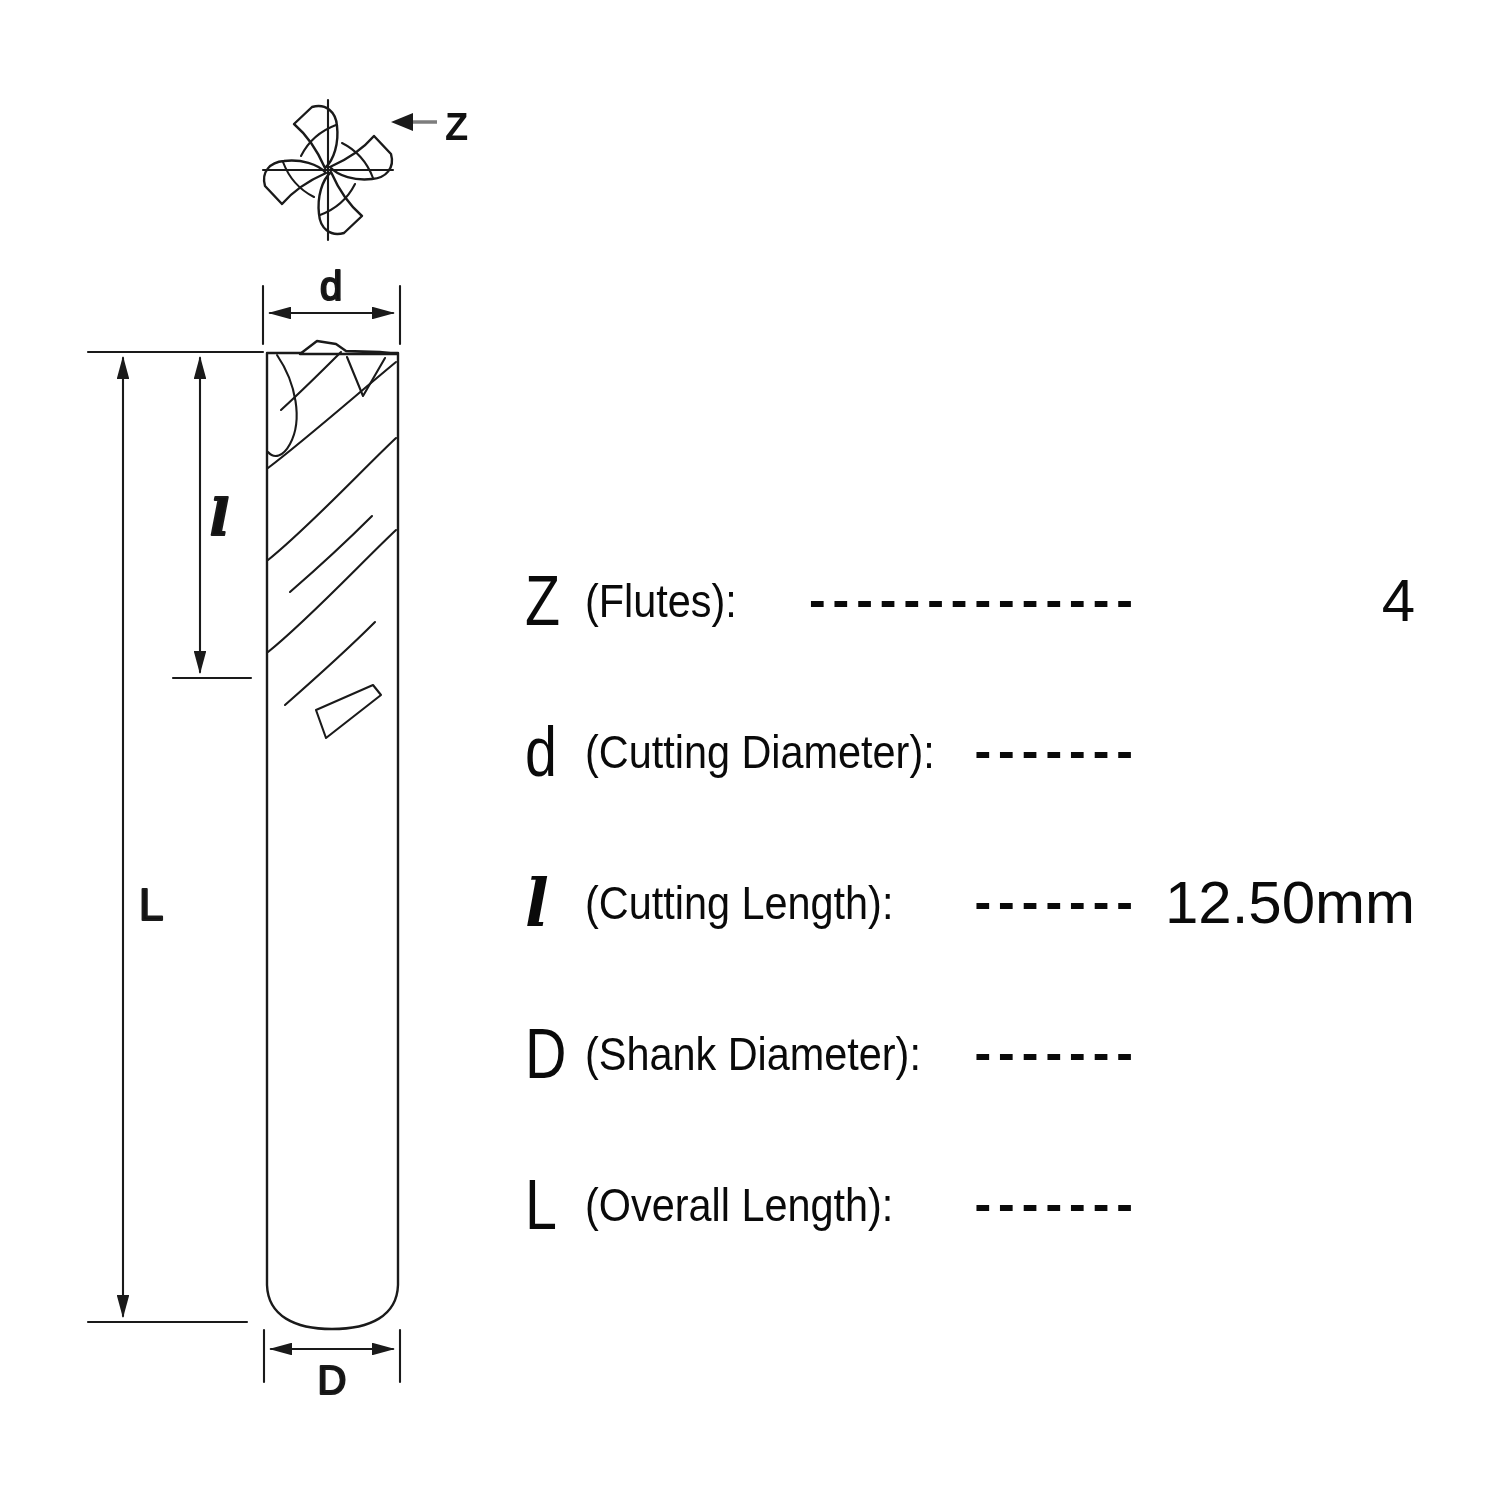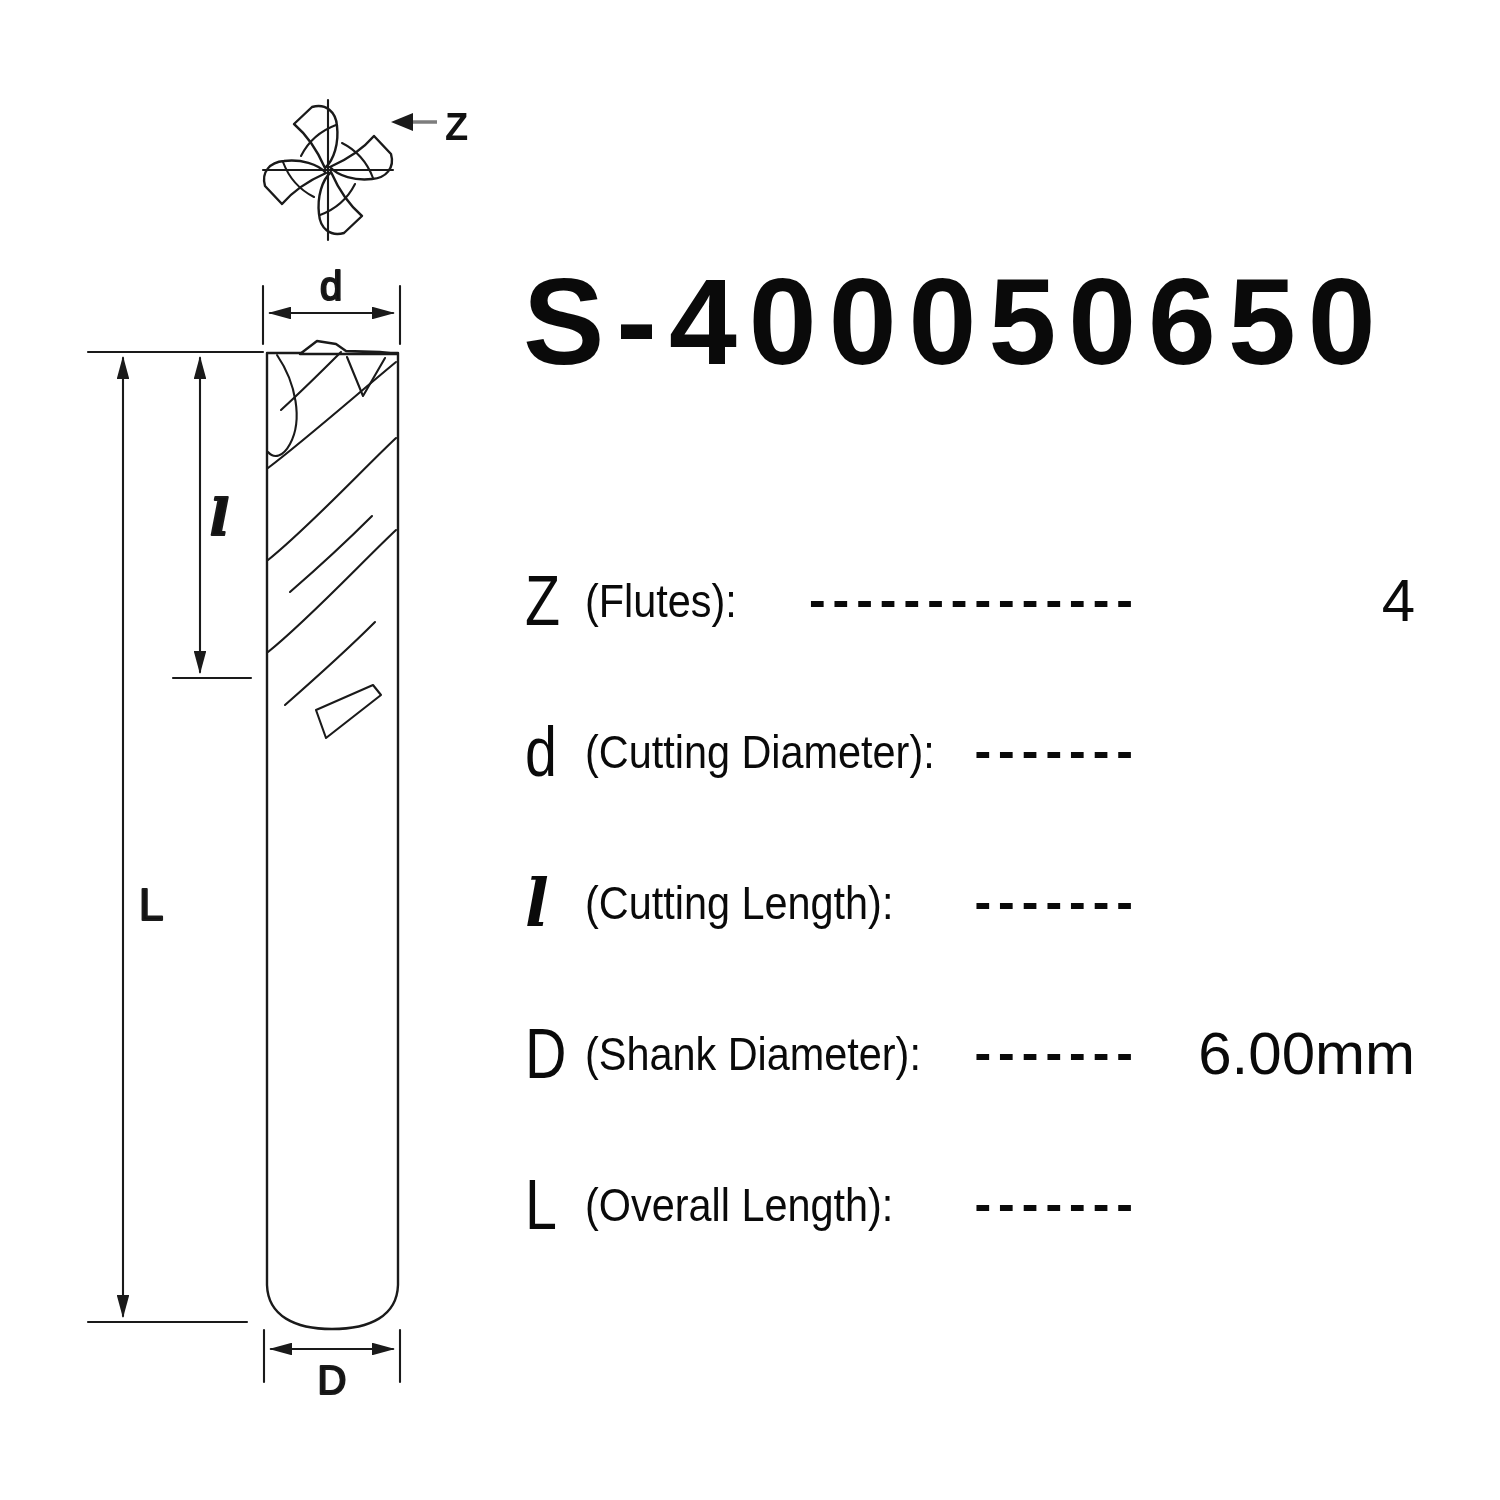--- a/index.html
+++ b/index.html
@@ -113,48 +113,47 @@
     </g>
 
     <g class="ink thin">
       <path d="M264,1330 V1382 M400,1330 V1382"></path>
       <line x1="271" y1="1349" x2="393" y2="1349" marker-start="url(#ah)" marker-end="url(#ah)"></line>
       <text x="332" y="1394" font-size="40" text-anchor="middle">D</text>
     </g>
   </svg>
 
   <div class="content">
-    <h1 class="title">S-400050650</h1>
 
     <div class="specs">
 
       <div class="row">
         <span class="sym">Z</span>
         <span class="lbl">(Flutes):</span>
         <span class="dash">--------------</span>
         <span class="val">4</span>
       </div>
 
       <div class="row">
         <span class="sym">d</span>
         <span class="lbl">(Cutting Diameter):</span>
         <span class="dash">-------</span>
       </div>
 
       <div class="row">
         <span class="sym sym-script">l</span>
         <span class="lbl">(Cutting Length):</span>
         <span class="dash">-------</span>
+        <span class="val">12.50mm</span>
       </div>
 
       <div class="row">
         <span class="sym">D</span>
         <span class="lbl">(Shank Diameter):</span>
         <span class="dash">-------</span>
-        <span class="val">6.00mm</span>
       </div>
 
       <div class="row">
         <span class="sym">L</span>
         <span class="lbl">(Overall Length):</span>
         <span class="dash">-------</span>
       </div>
 
     </div>
   </div>

